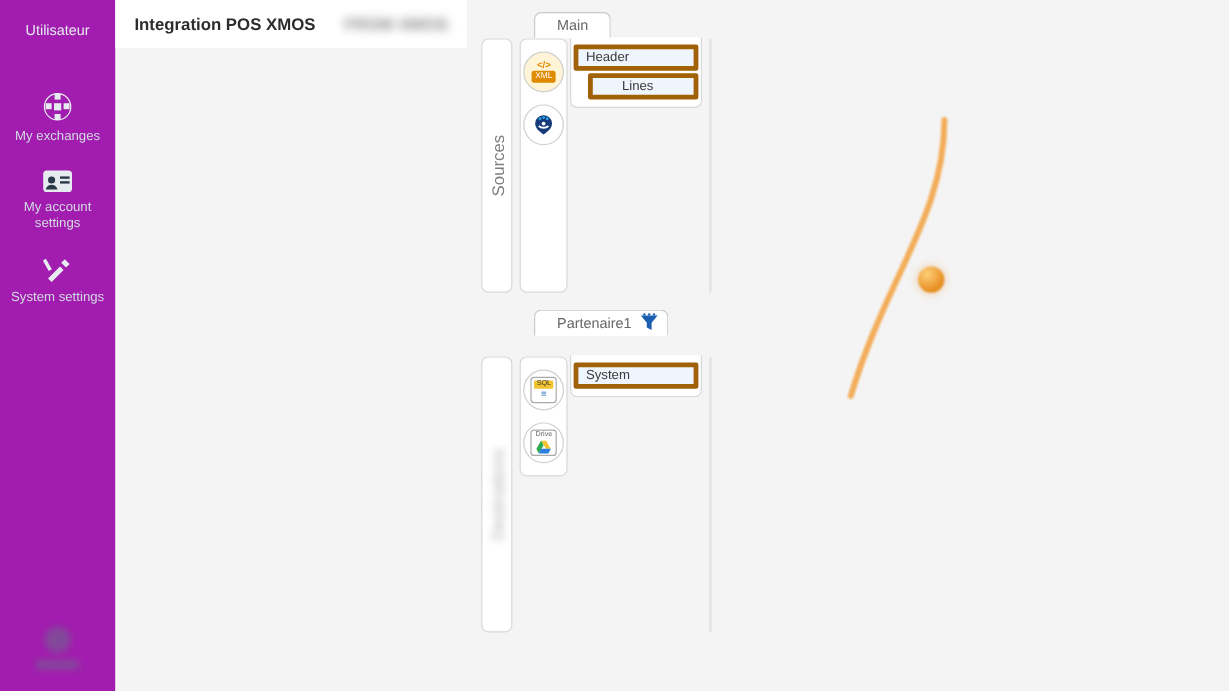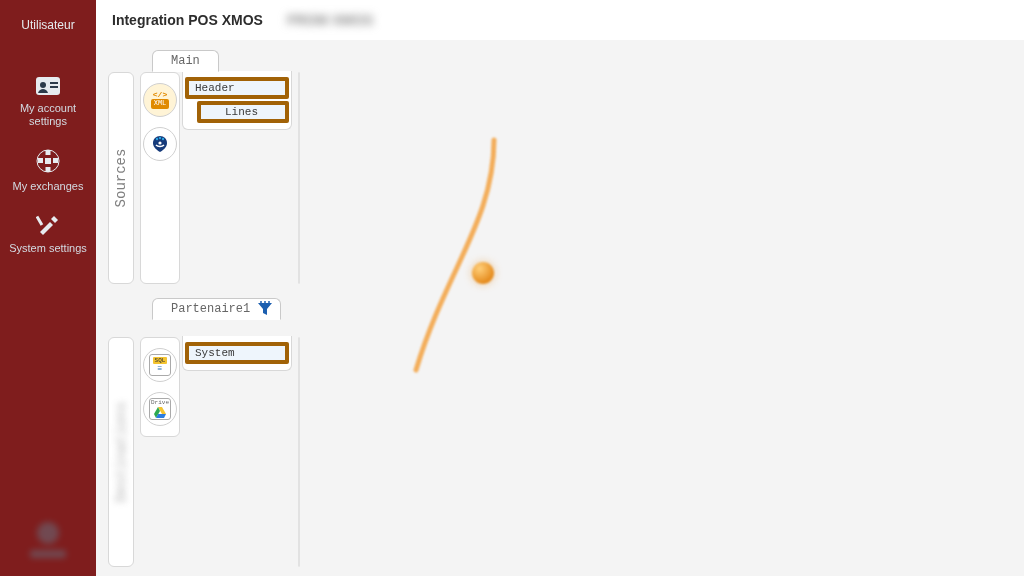--- a/index.html
+++ b/index.html
@@ -7,21 +7,21 @@
     font-family: -apple-system, BlinkMacSystemFont, "Segoe UI", Arial, sans-serif;
     background: #f4f4f4;
     width: 1024px;
     height: 576px;
     overflow: hidden;
     display: flex;
   }
   .sidebar {
     width: 96px;
     height: 100%;
-    background: #7f1d1d;
+    background: #a21caf;
     color: #cfd6dc;
     display: flex;
     flex-direction: column;
     align-items: center;
     padding-top: 18px;
   }
   .sidebar .user-label {
     font-size: 12px;
     color: #e6ebef;
     margin-bottom: 34px;
@@ -45,21 +45,20 @@
     opacity: .5;
     margin-bottom: 18px;
     display:flex;flex-direction:column;align-items:center;
   }
   .sidebar-bottom .circ { width:22px;height:22px;border-radius:50%;background:#647585;margin-bottom:6px;}
   .sidebar-bottom .txt { width:36px;height:8px;background:#647585;border-radius:2px;}
 
   .main {
     flex: 1;
     display: flex;
-    flex-direction: column;
     height: 100%;
     overflow: hidden;
   }
   .topbar {
     height: 40px;
     background: #fff;
     display: flex;
     align-items: center;
     padding: 0 16px;
     gap: 24px;
@@ -73,21 +72,20 @@
     filter: blur(4px);
     color: #888;
     font-weight: 700;
     font-size: 14px;
   }
 
   .canvas {
     position: relative;
     flex: 1;
     overflow: hidden;
-    font-family: Liberation Mono, monospace;
   }
 
   .section {
     position: relative;
     display: flex;
     align-items: stretch;
   }
   .section.src { margin-left: 12px; margin-right:12px; margin-top:6px; }
   .section.dst { margin-left: 12px; margin-right:12px; margin-top:10px; }
 
@@ -217,40 +215,40 @@
     filter: blur(1px);
   }
 </style>
 </head>
 <body>
 
 <div class="sidebar">
   <div class="user-label">Utilisateur</div>
 
   <div class="nav-item">
-    <svg width="26" height="20" viewBox="0 0 26 20">
-      <rect x="1" y="1" width="24" height="18" rx="3" fill="#e6ebef"></rect>
-      <circle cx="8" cy="9" r="3" fill="#2b3a4a"></circle>
-      <path d="M3 17c1-3 3-4 5-4s4 1 5 4" fill="#2b3a4a"></path>
-      <rect x="15" y="6" width="8" height="2" fill="#2b3a4a"></rect>
-      <rect x="15" y="10" width="8" height="2" fill="#2b3a4a"></rect>
-    </svg>
-    <span>My account settings</span>
-  </div>
-
-  <div class="nav-item">
     <svg width="28" height="26" viewBox="0 0 28 26">
       <circle cx="14" cy="13" r="11" fill="none" stroke="#e6ebef" stroke-width="1"></circle>
       <rect x="11" y="10" width="6" height="6" fill="#e6ebef"></rect>
       <rect x="4" y="10" width="5" height="5" fill="#e6ebef"></rect>
       <rect x="19" y="10" width="5" height="5" fill="#e6ebef"></rect>
       <rect x="11.5" y="2" width="5" height="5" fill="#e6ebef"></rect>
       <rect x="11.5" y="19" width="5" height="5" fill="#e6ebef"></rect>
     </svg>
     <span>My exchanges</span>
+  </div>
+
+  <div class="nav-item">
+    <svg width="26" height="20" viewBox="0 0 26 20">
+      <rect x="1" y="1" width="24" height="18" rx="3" fill="#e6ebef"></rect>
+      <circle cx="8" cy="9" r="3" fill="#2b3a4a"></circle>
+      <path d="M3 17c1-3 3-4 5-4s4 1 5 4" fill="#2b3a4a"></path>
+      <rect x="15" y="6" width="8" height="2" fill="#2b3a4a"></rect>
+      <rect x="15" y="10" width="8" height="2" fill="#2b3a4a"></rect>
+    </svg>
+    <span>My account settings</span>
   </div>
 
   <div class="nav-item">
     <svg width="24" height="22" viewBox="0 0 24 22">
       <path d="M4 18 L14 8 l3 3 L7 21z" fill="#e6ebef"></path>
       <path d="M18 2l4 4-3 3-4-4z" fill="#e6ebef"></path>
       <rect x="2" y="2" width="3" height="10" transform="rotate(-30 3 7)" fill="#e6ebef"></rect>
     </svg>
     <span>System settings</span>
   </div>

